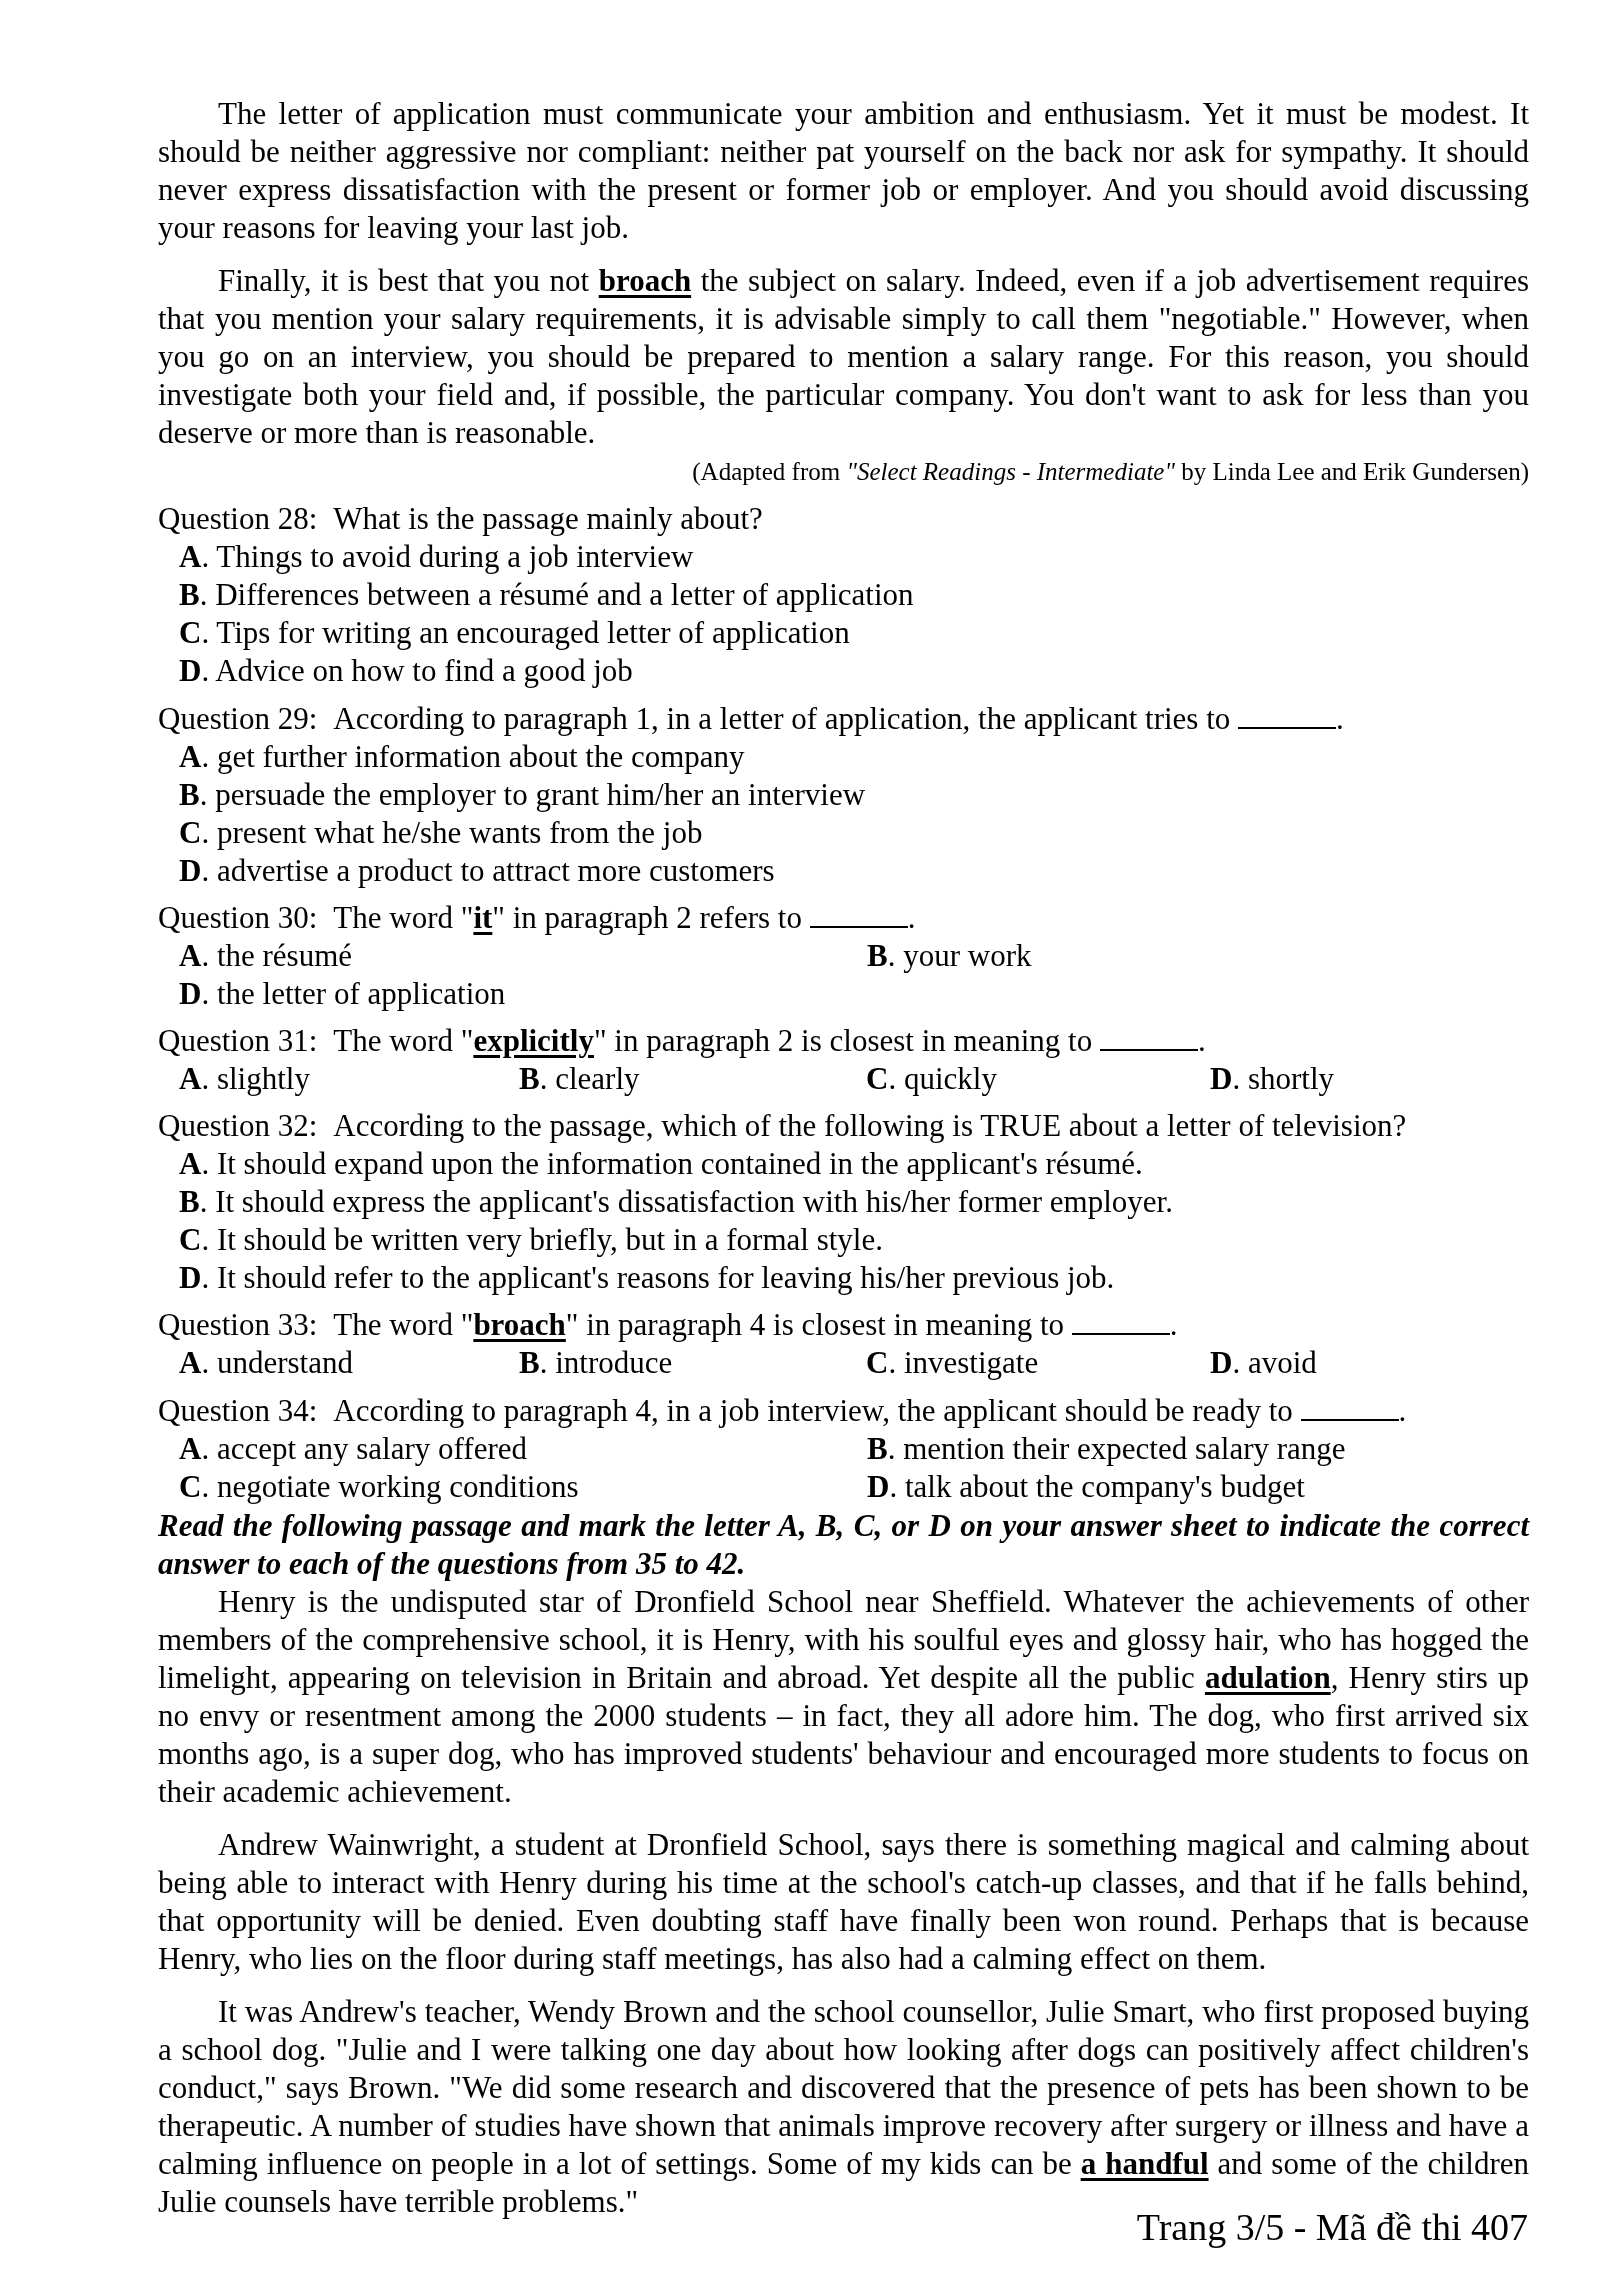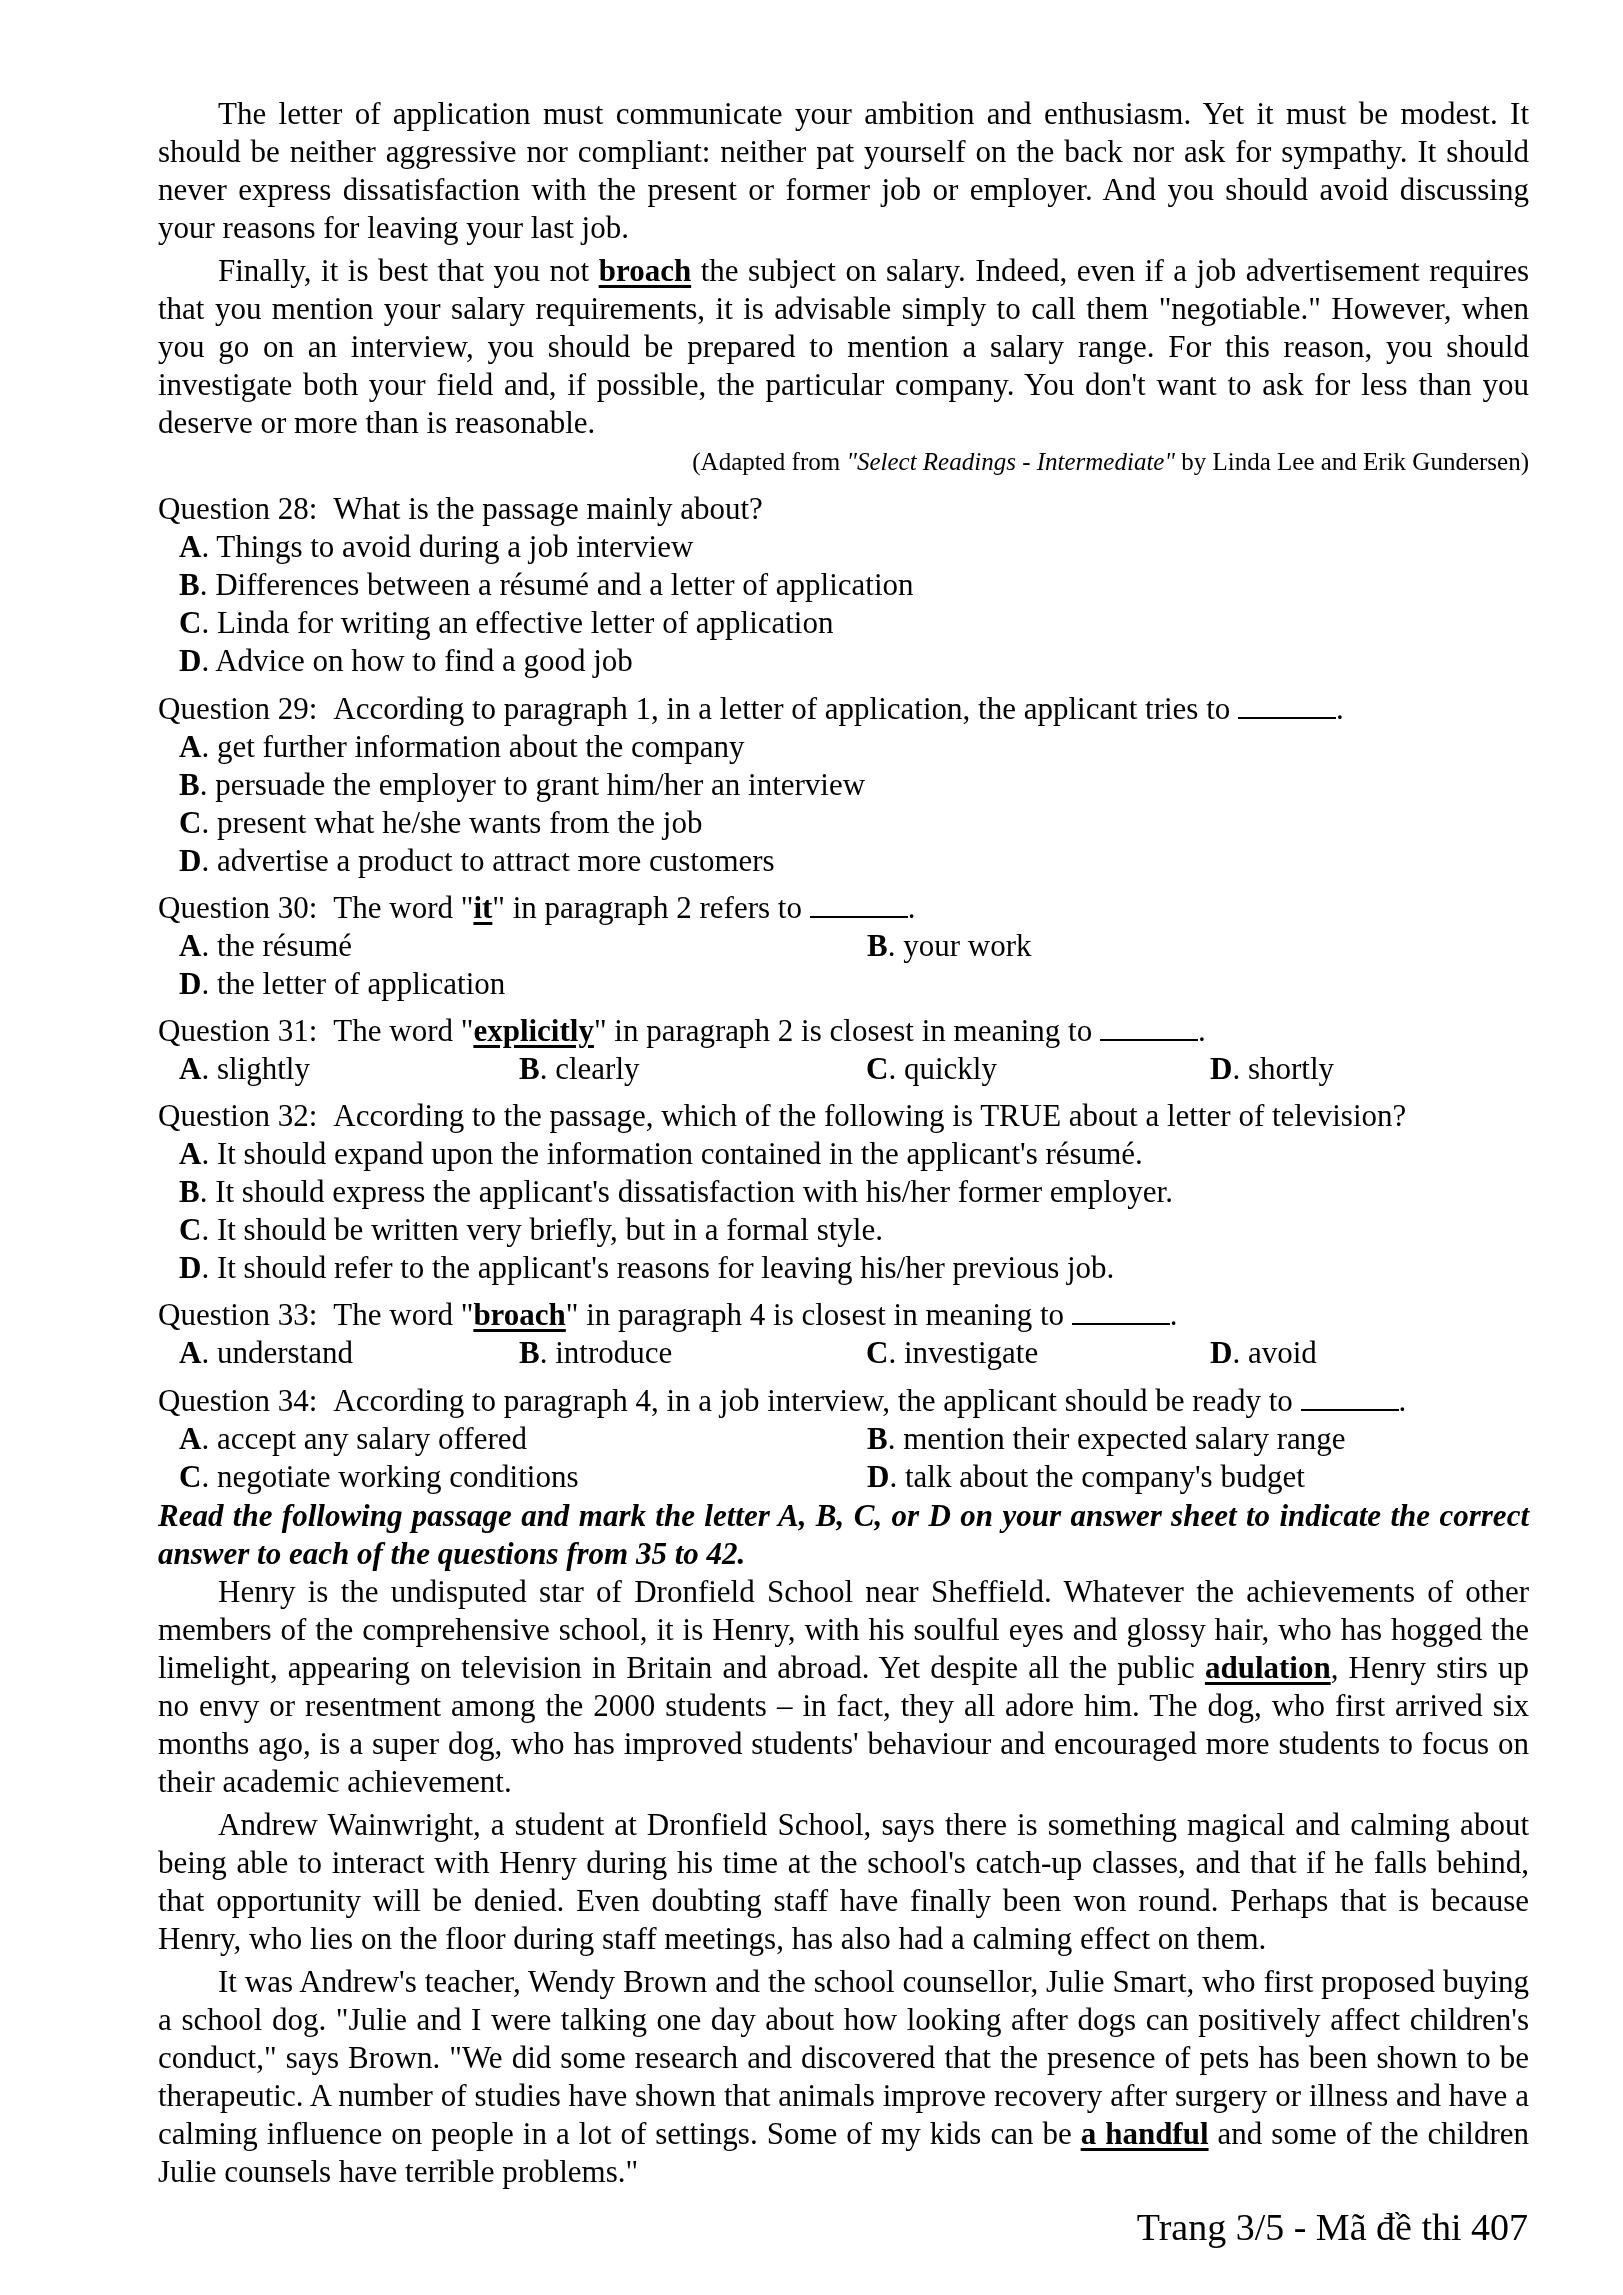--- a/index.html
+++ b/index.html
@@ -4,21 +4,21 @@
 <style>
   html, body { margin: 0; padding: 0; background: #ffffff; }
   body {
     width: 1623px; height: 2295px; position: relative; overflow: hidden;
     font-family: "Liberation Serif", "DejaVu Serif", serif;
     color: #000; font-size: 31px; line-height: 38px;
   }
   .page { position: absolute; left: 158px; top: 95px; width: 1371px; }
   p { margin: 0; }
   .para { text-align: justify; text-indent: 60px; }
-  .para + .para { margin-top: 5px; }
+  .para + .para { margin-top: 15px; }
   .source { text-align: right; font-size: 25px; line-height: 38px; margin-top: 1.3px; }
   .source i { font-style: italic; }
   .question { margin-top: 9.2px; }
   .q-stem { white-space: nowrap; }
   .q-label { font-weight: normal; }
   .q-text { margin-left: 16px; }
   .u { font-weight: bold; text-decoration: underline; text-decoration-thickness: 3.3px; text-underline-offset: 3.9px; }
   .blank { display: inline-block; width: 98px; border-bottom: 2px solid #000; height: 25px; vertical-align: baseline; }
   .opts { position: relative; }
   .opt { white-space: nowrap; }
@@ -37,21 +37,21 @@
       <p class="para"><span>The letter of application must communicate your ambition and enthusiasm. Yet it must be modest. It should be neither aggressive nor compliant: neither pat yourself on the back nor ask for sympathy. It should never express dissatisfaction with the present or former job or employer. And you should avoid discussing your reasons for leaving your last job.</span></p>
       <p class="para"><span>Finally, it is best that you not </span><span class="u">broach</span><span> the subject on salary. Indeed, even if a job advertisement requires that you mention your salary requirements, it is advisable simply to call them "negotiable." However, when you go on an interview, you should be prepared to mention a salary range. For this reason, you should investigate both your field and, if possible, the particular company. You don't want to ask for less than you deserve or more than is reasonable.</span></p>
     </div>
   <p class="source"><span>(Adapted from </span><i>"Select Readings - Intermediate"</i><span> by Linda Lee and Erik Gundersen)</span></p>
   <div id="questions">
       <div class="question">
         <p class="q-stem"><span class="q-label">Question 28:</span><span class="q-text"><span>What is the passage mainly about?</span></span></p>
         <div class="opts list">
           <div class="opt"><span class="opt-letter">A</span><span>. Things to avoid during a job interview</span></div>
           <div class="opt"><span class="opt-letter">B</span><span>. Differences between a résumé and a letter of application</span></div>
-          <div class="opt"><span class="opt-letter">C</span><span>. Linda for writing an effective letter of application</span></div>
+          <div class="opt"><span class="opt-letter">C</span><span>. Tips for writing an encouraged letter of application</span></div>
           <div class="opt"><span class="opt-letter">D</span><span>. Advice on how to find a good job</span></div>
         </div>
       </div>
       <div class="question">
         <p class="q-stem"><span class="q-label">Question 29:</span><span class="q-text"><span>According to paragraph 1, in a letter of application, the applicant tries to </span><span class="blank"></span><span>.</span></span></p>
         <div class="opts list">
           <div class="opt"><span class="opt-letter">A</span><span>. get further information about the company</span></div>
           <div class="opt"><span class="opt-letter">B</span><span>. persuade the employer to grant him/her an interview</span></div>
           <div class="opt"><span class="opt-letter">C</span><span>. present what he/she wants from the job</span></div>
           <div class="opt"><span class="opt-letter">D</span><span>. advertise a product to attract more customers</span></div>

